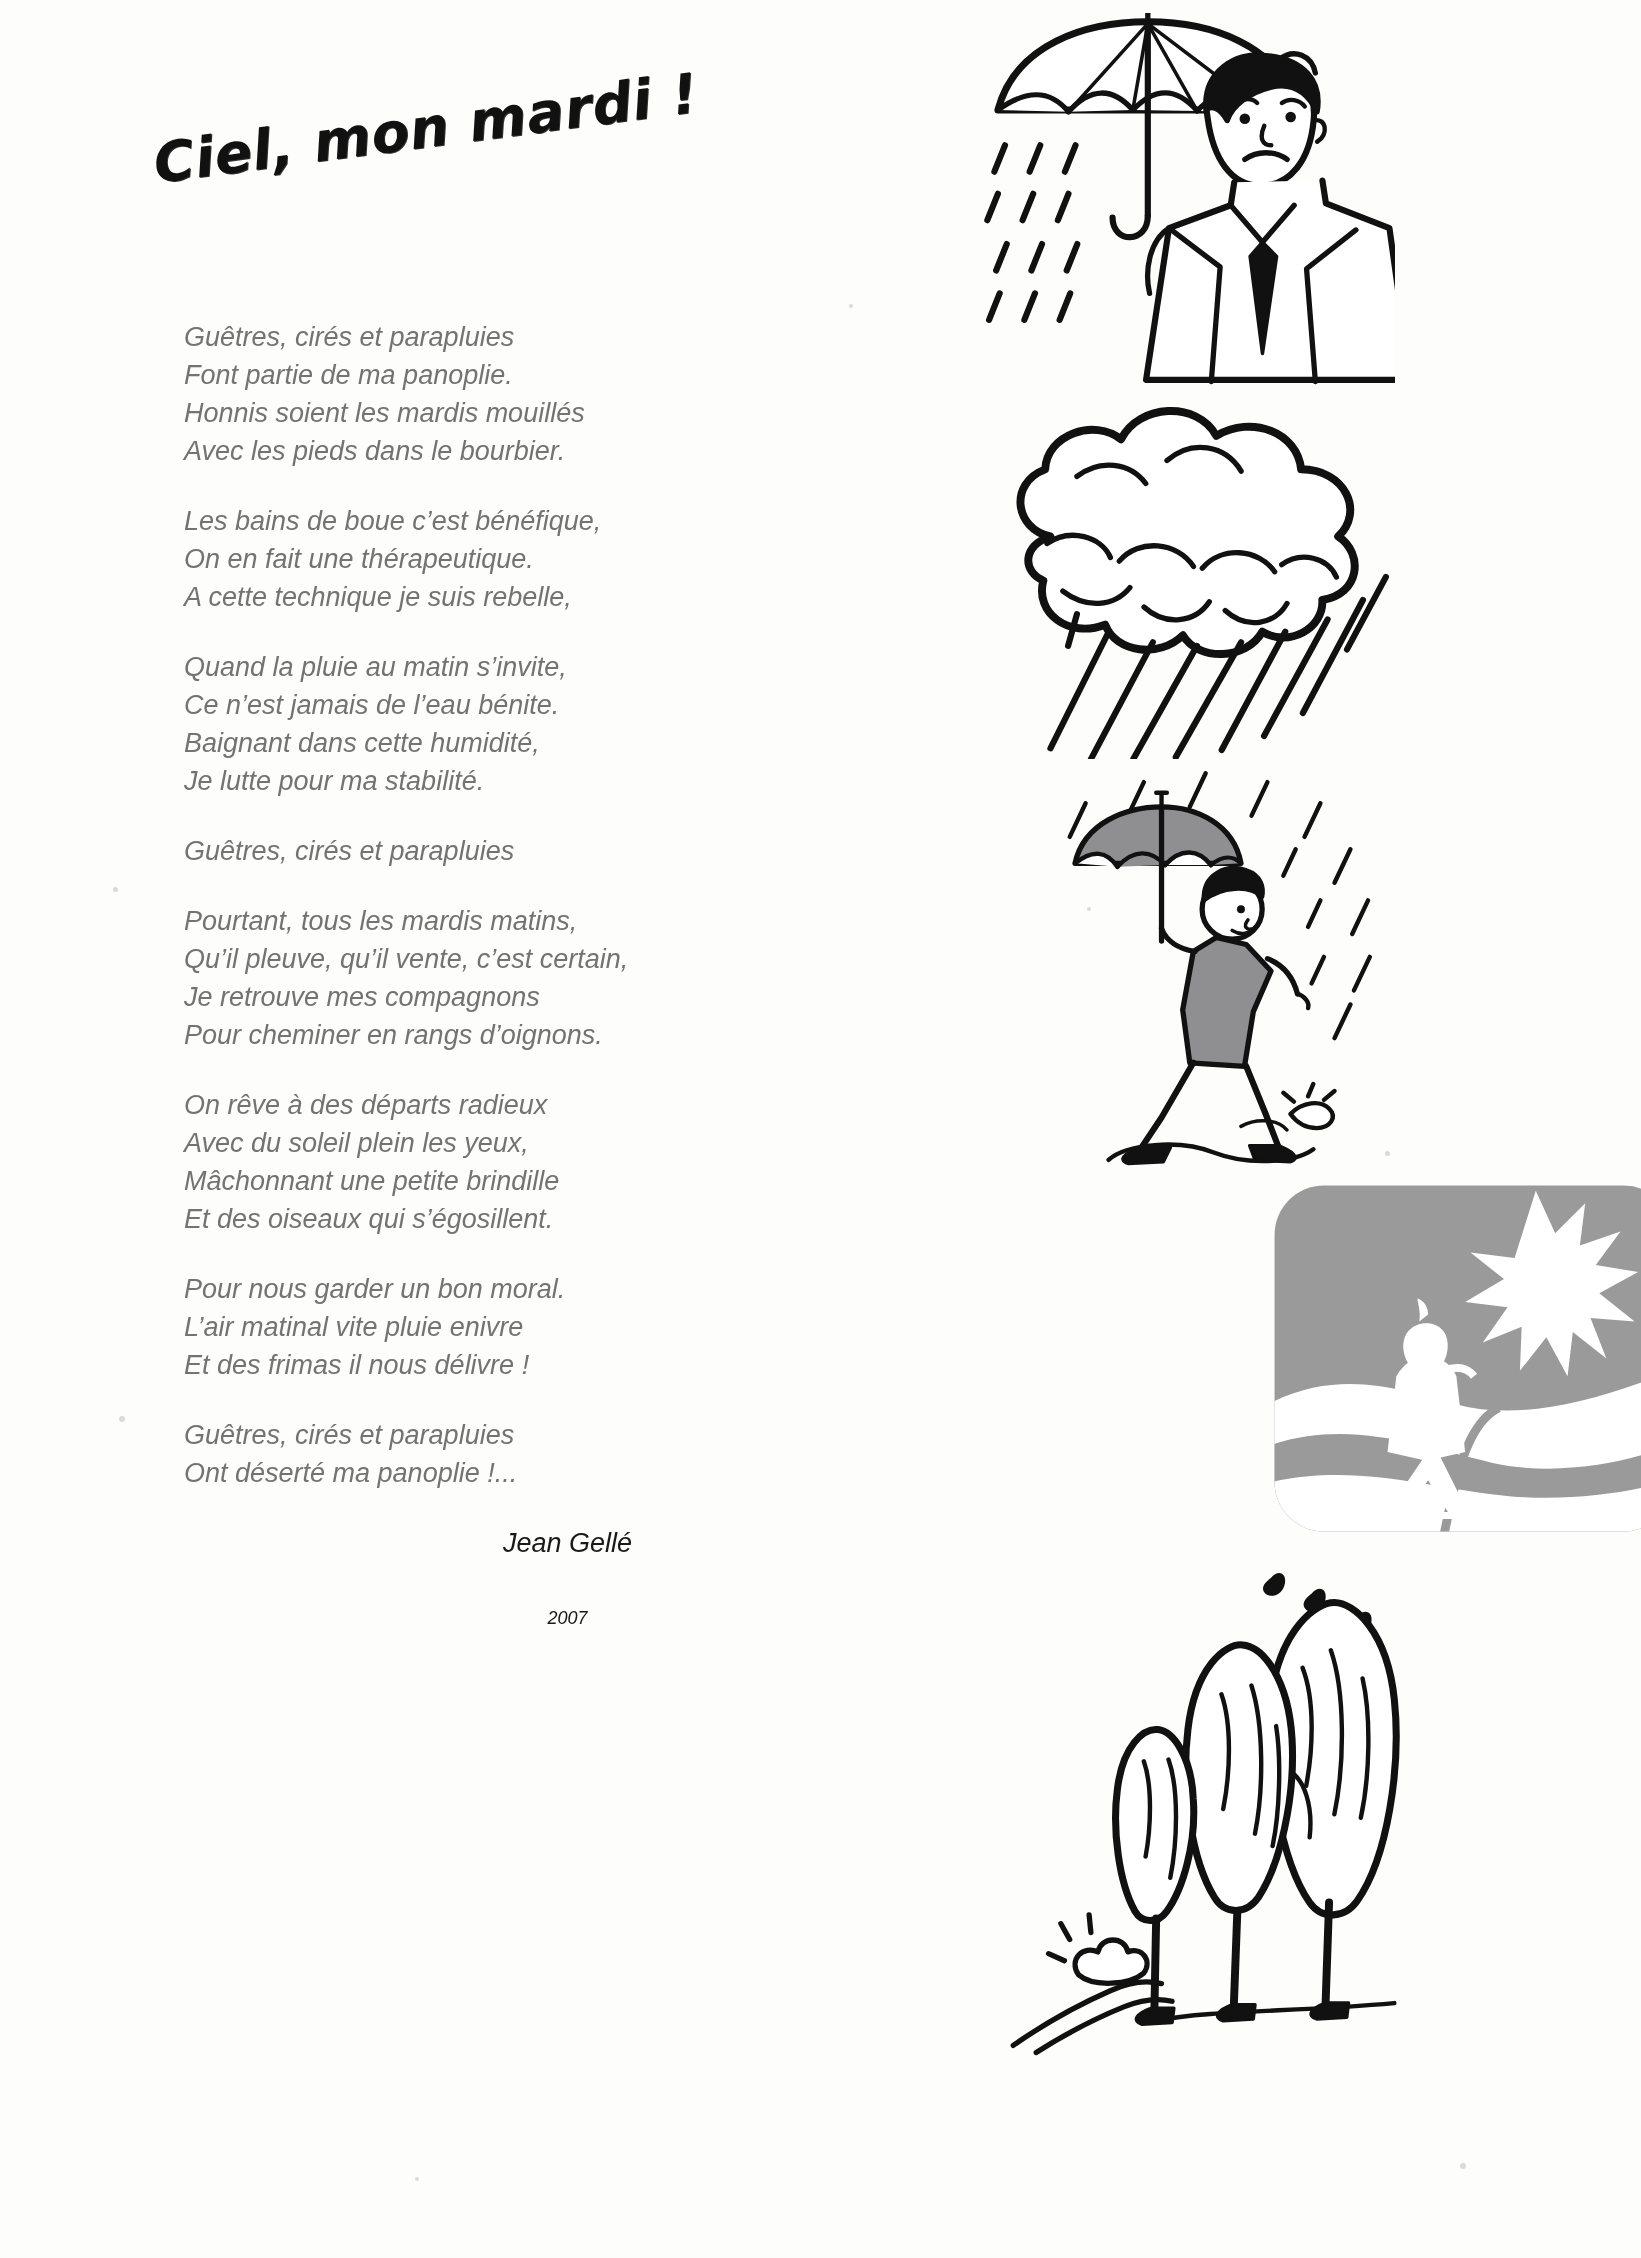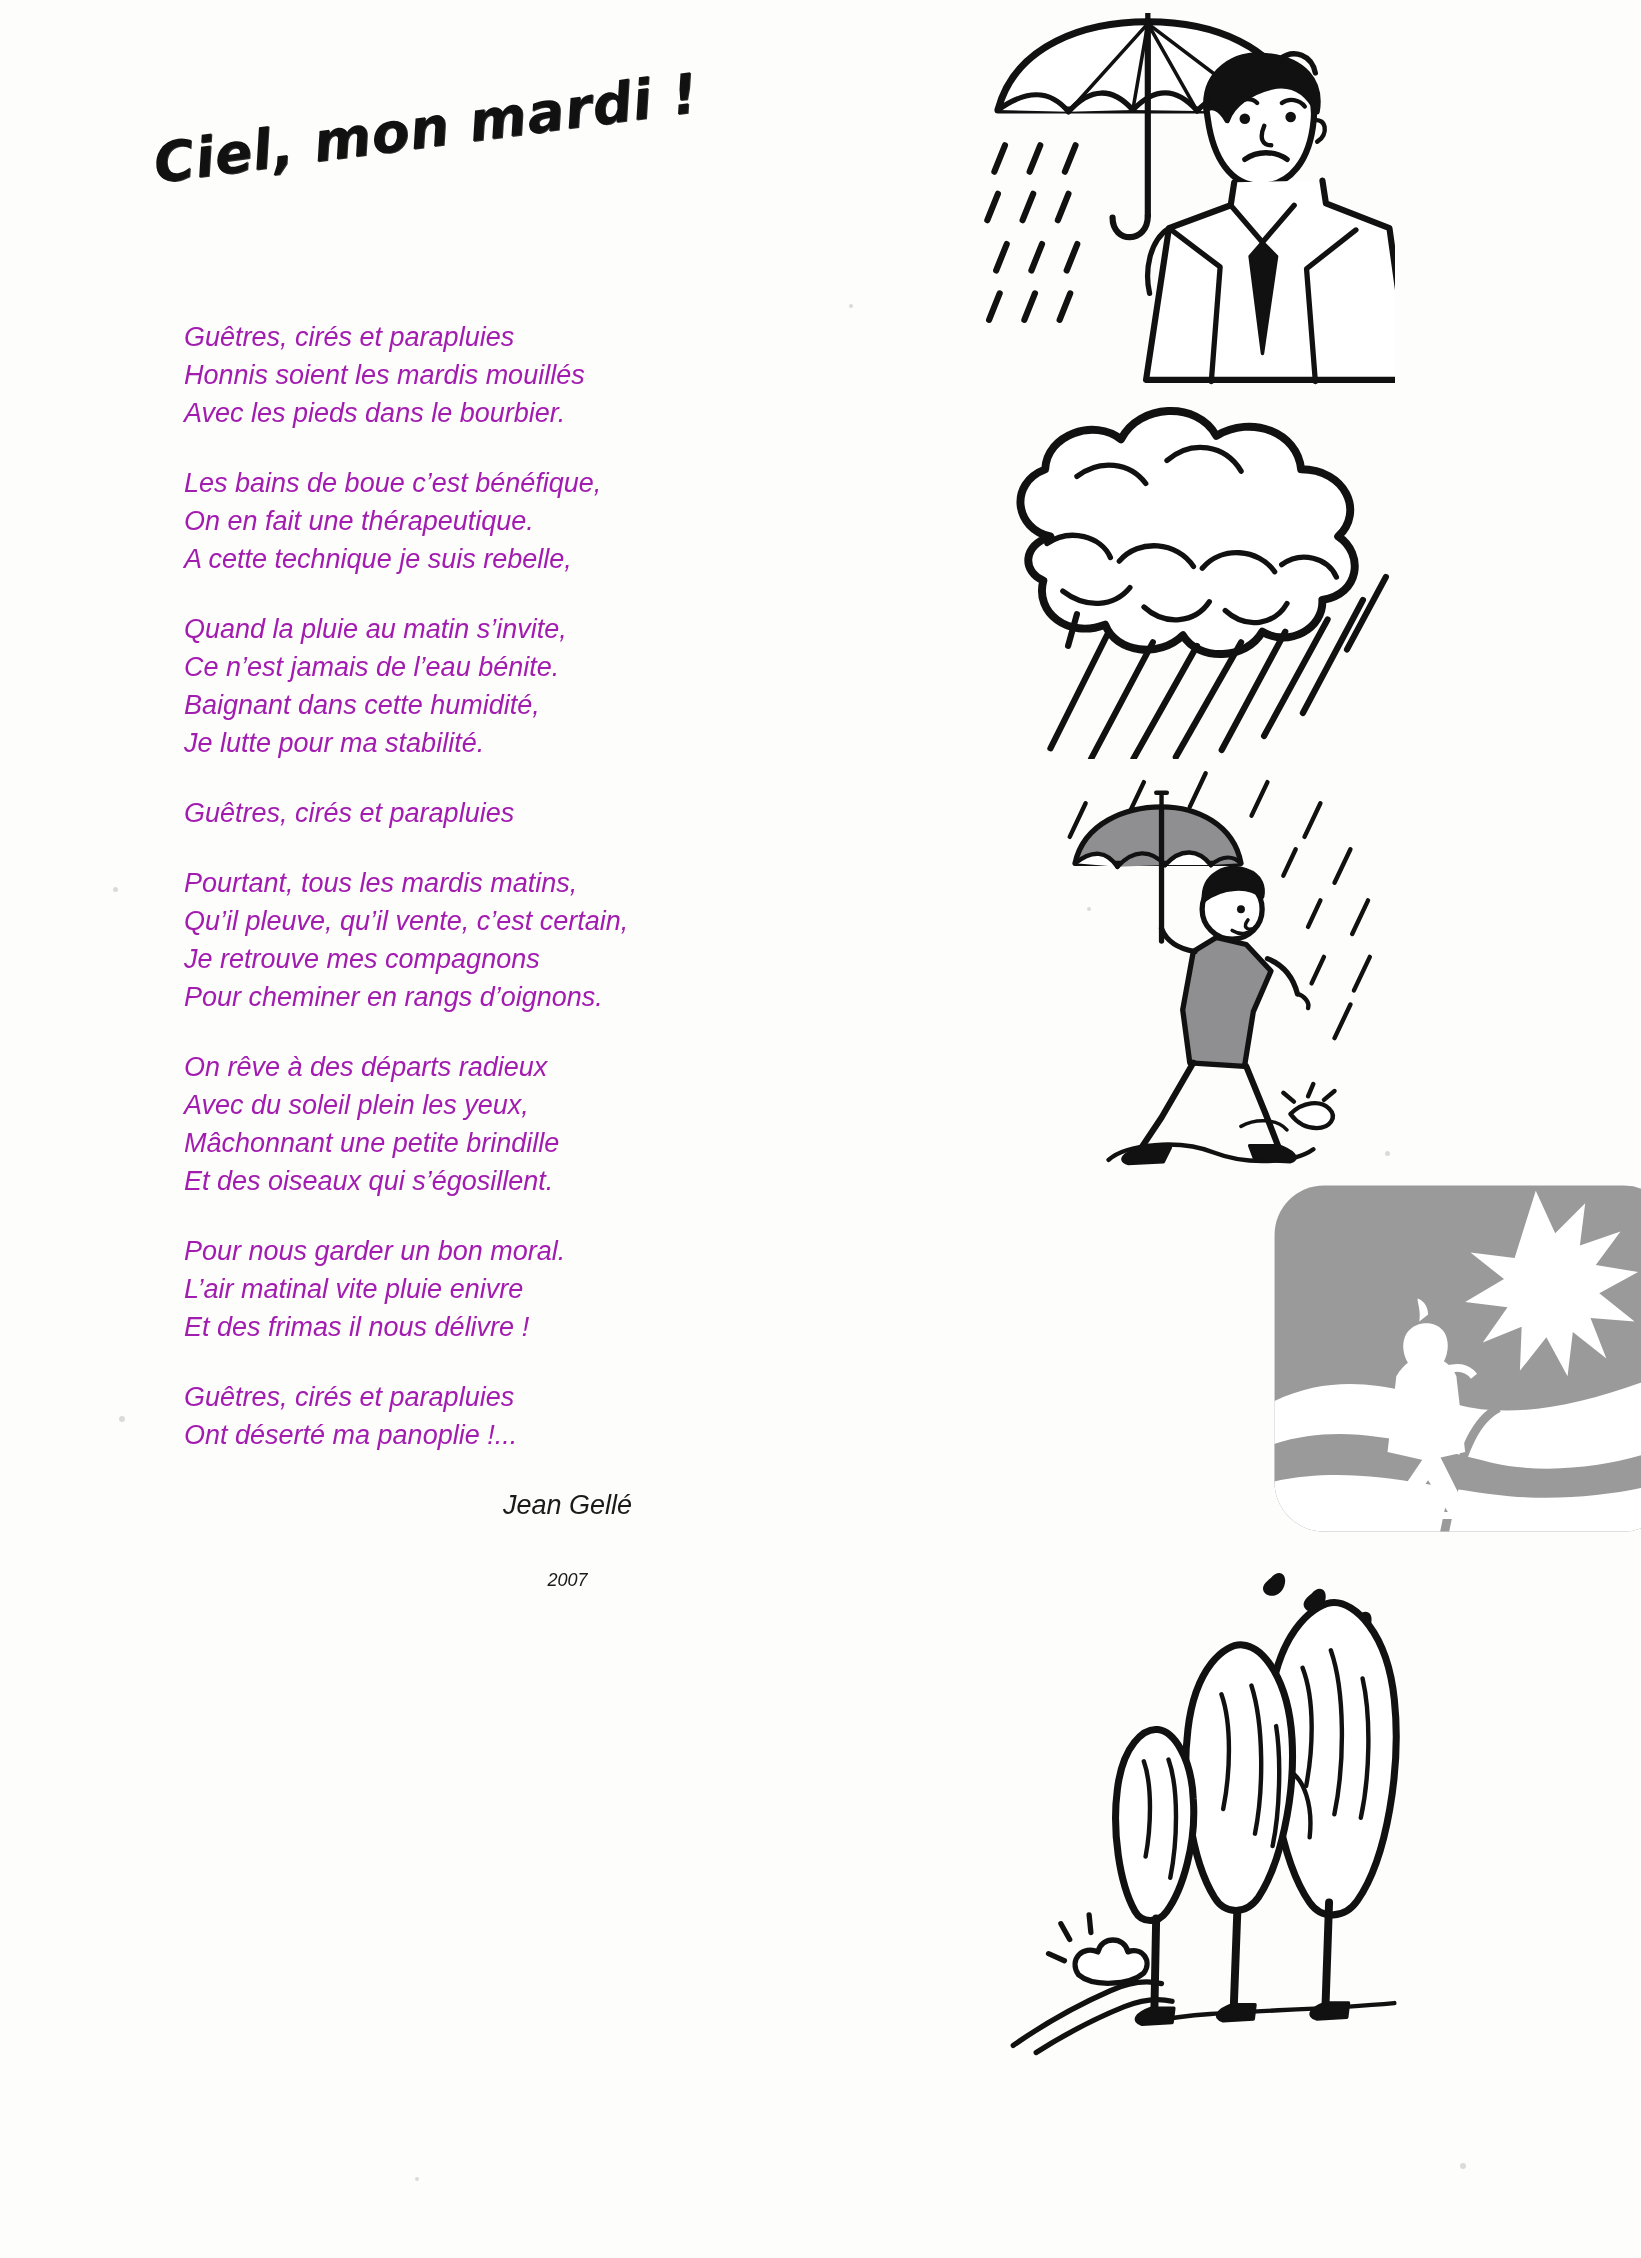--- a/index.html
+++ b/index.html
@@ -60,21 +60,21 @@
     top: 318px;
     width: 635px;
   }
   .stanza {
     margin-bottom: 32px;
   }
   .line {
     font-style: italic;
     font-size: 27px;
     line-height: 38px;
-    color: #a21caf;
+    color: #737373;
     white-space: pre;
   }
   .signature {
     margin-top: 23px;
     text-align: center;
     padding-left: 132px;
   }
   .sig-line {
     font-style: italic;
     font-size: 27px;
@@ -114,20 +114,21 @@
   <div class="speck" style="left:415px;top:2177px;width:4.4px;height:4.4px;"></div>
 
   <div class="title-wrap">
     <span class="title">Ciel, mon mardi !</span>
   </div>
 
   <div class="poem">
 
     <div class="stanza">
       <div class="line">Guêtres, cirés et parapluies</div>
+      <div class="line">Font partie de ma panoplie.</div>
       <div class="line">Honnis soient les mardis mouillés</div>
       <div class="line">Avec les pieds dans le bourbier.</div>
     </div>
 
     <div class="stanza">
       <div class="line">Les bains de boue c’est bénéfique,</div>
       <div class="line">On en fait une thérapeutique.</div>
       <div class="line">A cette technique je suis rebelle,</div>
     </div>
 

